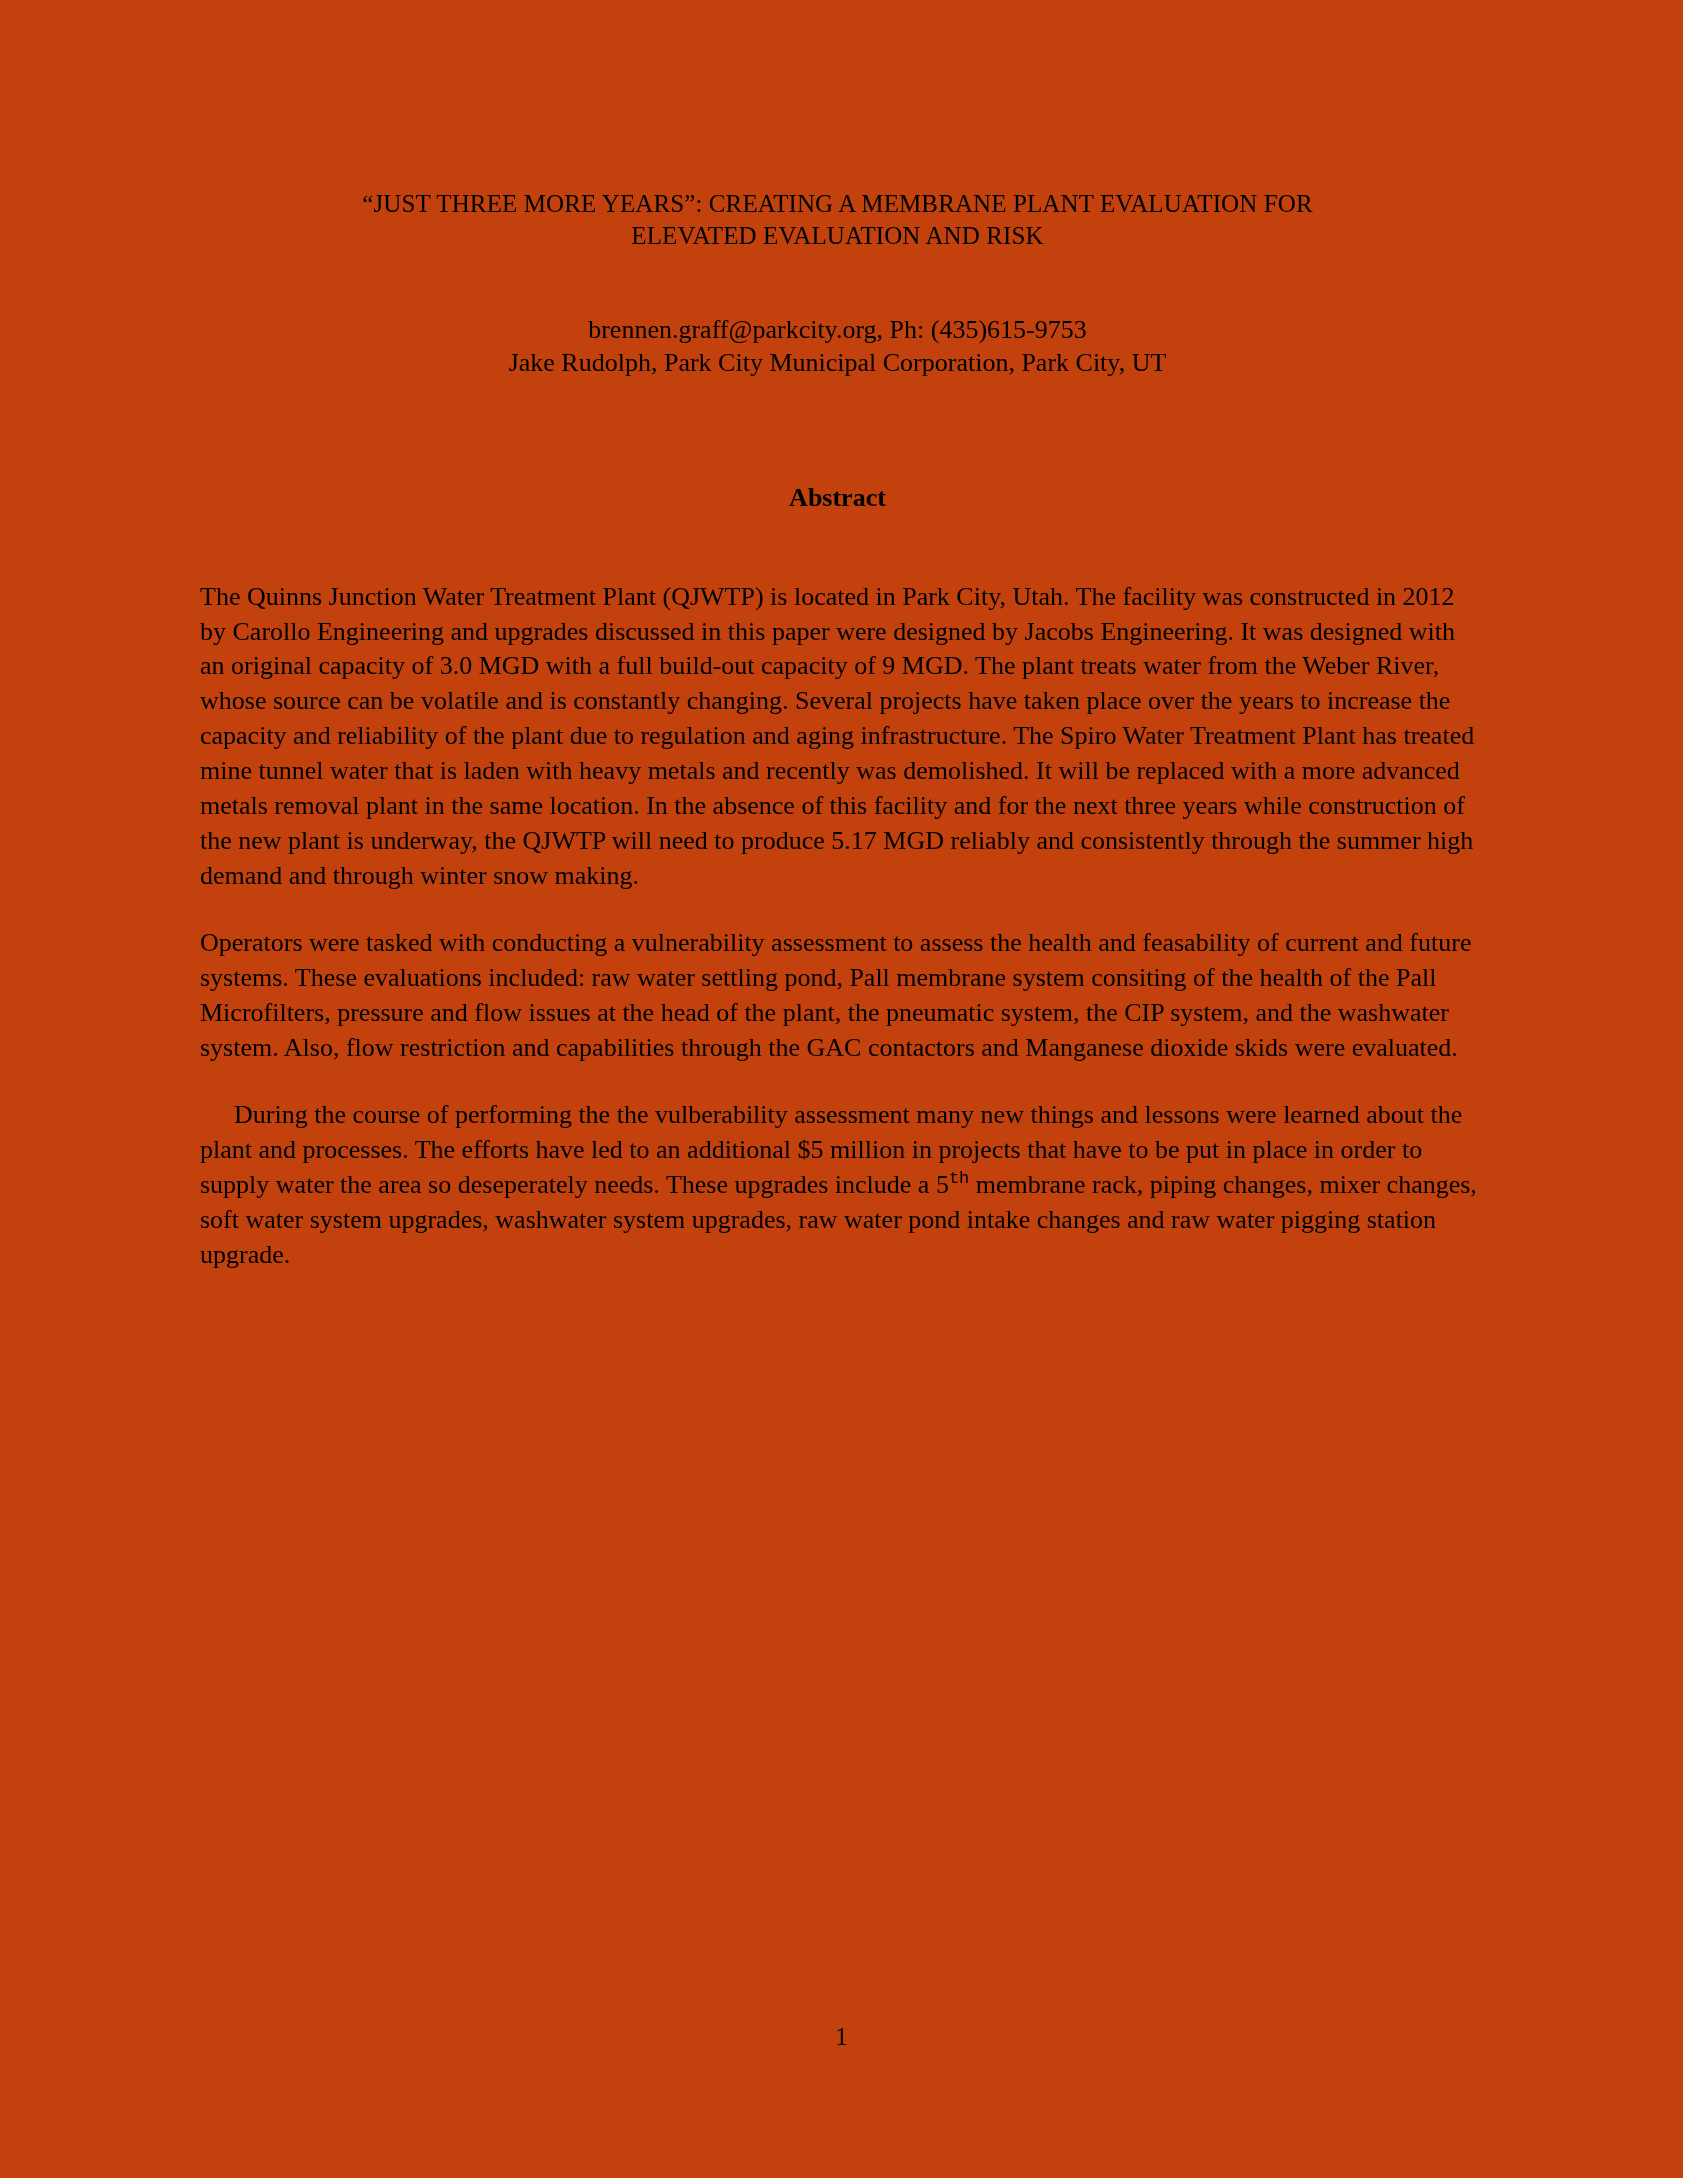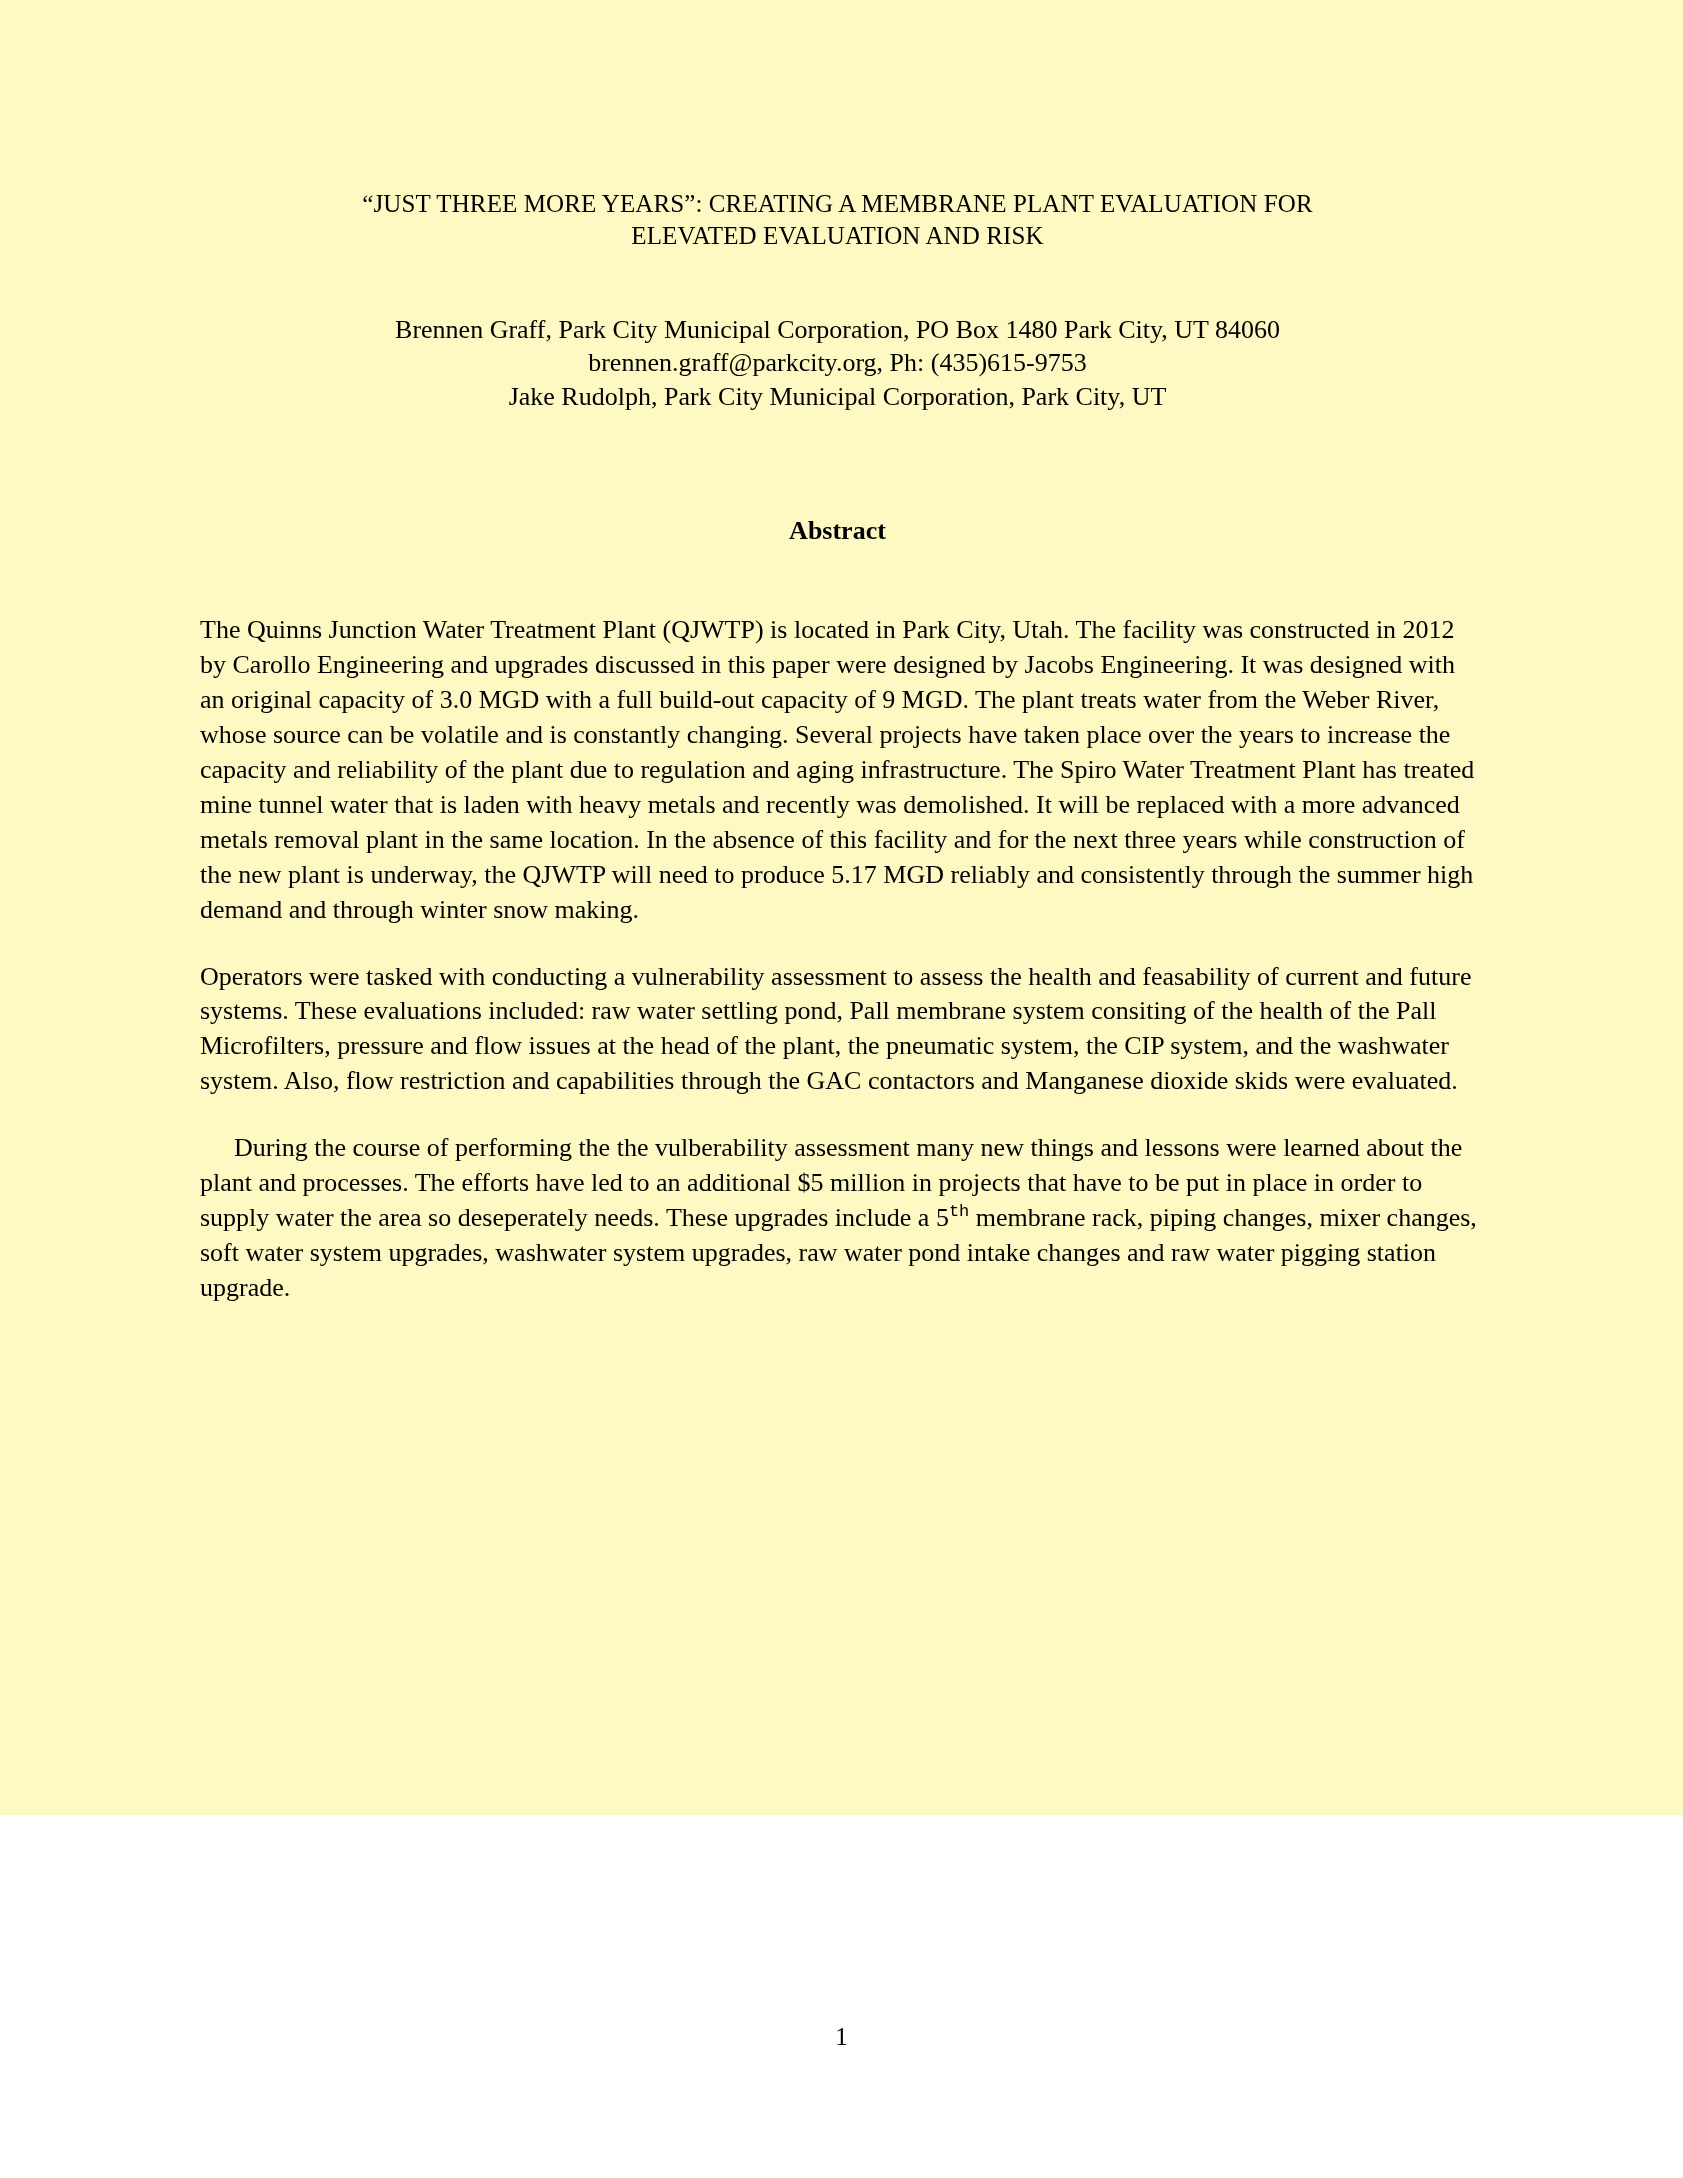--- a/index.html
+++ b/index.html
@@ -13,22 +13,22 @@
     font-family: "Liberation Serif", "DejaVu Serif", serif;
     color: #000000;
     position: relative;
     overflow: hidden;
   }
   .page {
     position: absolute;
     left: 0;
     top: 0;
     width: 1683px;
-    height: 1815px;
-    background: #fef9c3;
+    height: 2178px;
+    background: #c2410c;
   }
   .content {
     position: absolute;
     left: 194px;
     top: 188px;
     width: 1287px;
   }
   .title {
     text-align: center;
     font-size: 25px;
@@ -86,21 +86,20 @@
 <div class="page">
 
   <div class="content">
 
     <div class="title">
       <span>“JUST THREE MORE YEARS”: CREATING A MEMBRANE PLANT EVALUATION FOR</span><br>
       <span>ELEVATED EVALUATION AND RISK</span>
     </div>
 
     <div class="authors">
-      <div>Brennen Graff, Park City Municipal Corporation, PO Box 1480 Park City, UT 84060</div>
       <div>brennen.graff@parkcity.org, Ph: (435)615-9753</div>
       <div>Jake Rudolph, Park City Municipal Corporation, Park City, UT</div>
     </div>
 
     <div class="abstract-heading">Abstract</div>
 
     <div class="body-block">
       <p class="para">The Quinns Junction Water Treatment Plant (QJWTP) is located in Park City, Utah. The facility was constructed in 2012 by Carollo Engineering and upgrades discussed in this paper were designed by Jacobs Engineering. It was designed with an original capacity of 3.0 MGD with a full build-out capacity of 9 MGD. The plant treats water from the Weber River, whose source can be volatile and is constantly changing. Several projects have taken place over the years to increase the capacity and reliability of the plant due to regulation and aging infrastructure. The Spiro Water Treatment Plant has treated mine tunnel water that is laden with heavy metals  and recently was  demolished. It will be replaced with a more advanced metals removal plant in the same location. In the absence of this facility and for the next three years while construction of the new plant is underway, the QJWTP will need to produce 5.17 MGD reliably and consistently through the summer high demand and through winter snow making.</p>
       <p class="para">Operators were tasked with conducting a vulnerability assessment to assess the health and feasability of current and future systems. These evaluations included: raw water settling pond, Pall membrane system consiting of the health of the Pall Microfilters, pressure and flow issues at the head of the plant, the pneumatic system, the CIP system, and the washwater system. Also, flow restriction and capabilities through the GAC contactors and Manganese dioxide skids were evaluated.</p>
       <p class="para indented"><span>During the course of performing the the vulberability assessment many new things and lessons were learned about the plant and processes. The efforts have led to an additional $5 million in projects that have to be put in place in order to supply water the area so deseperately needs.  These upgrades include a 5</span><sup>th</sup><span> membrane rack, piping changes, mixer changes, soft water system upgrades, washwater system upgrades, raw water pond intake changes and raw water pigging station upgrade.</span></p>

